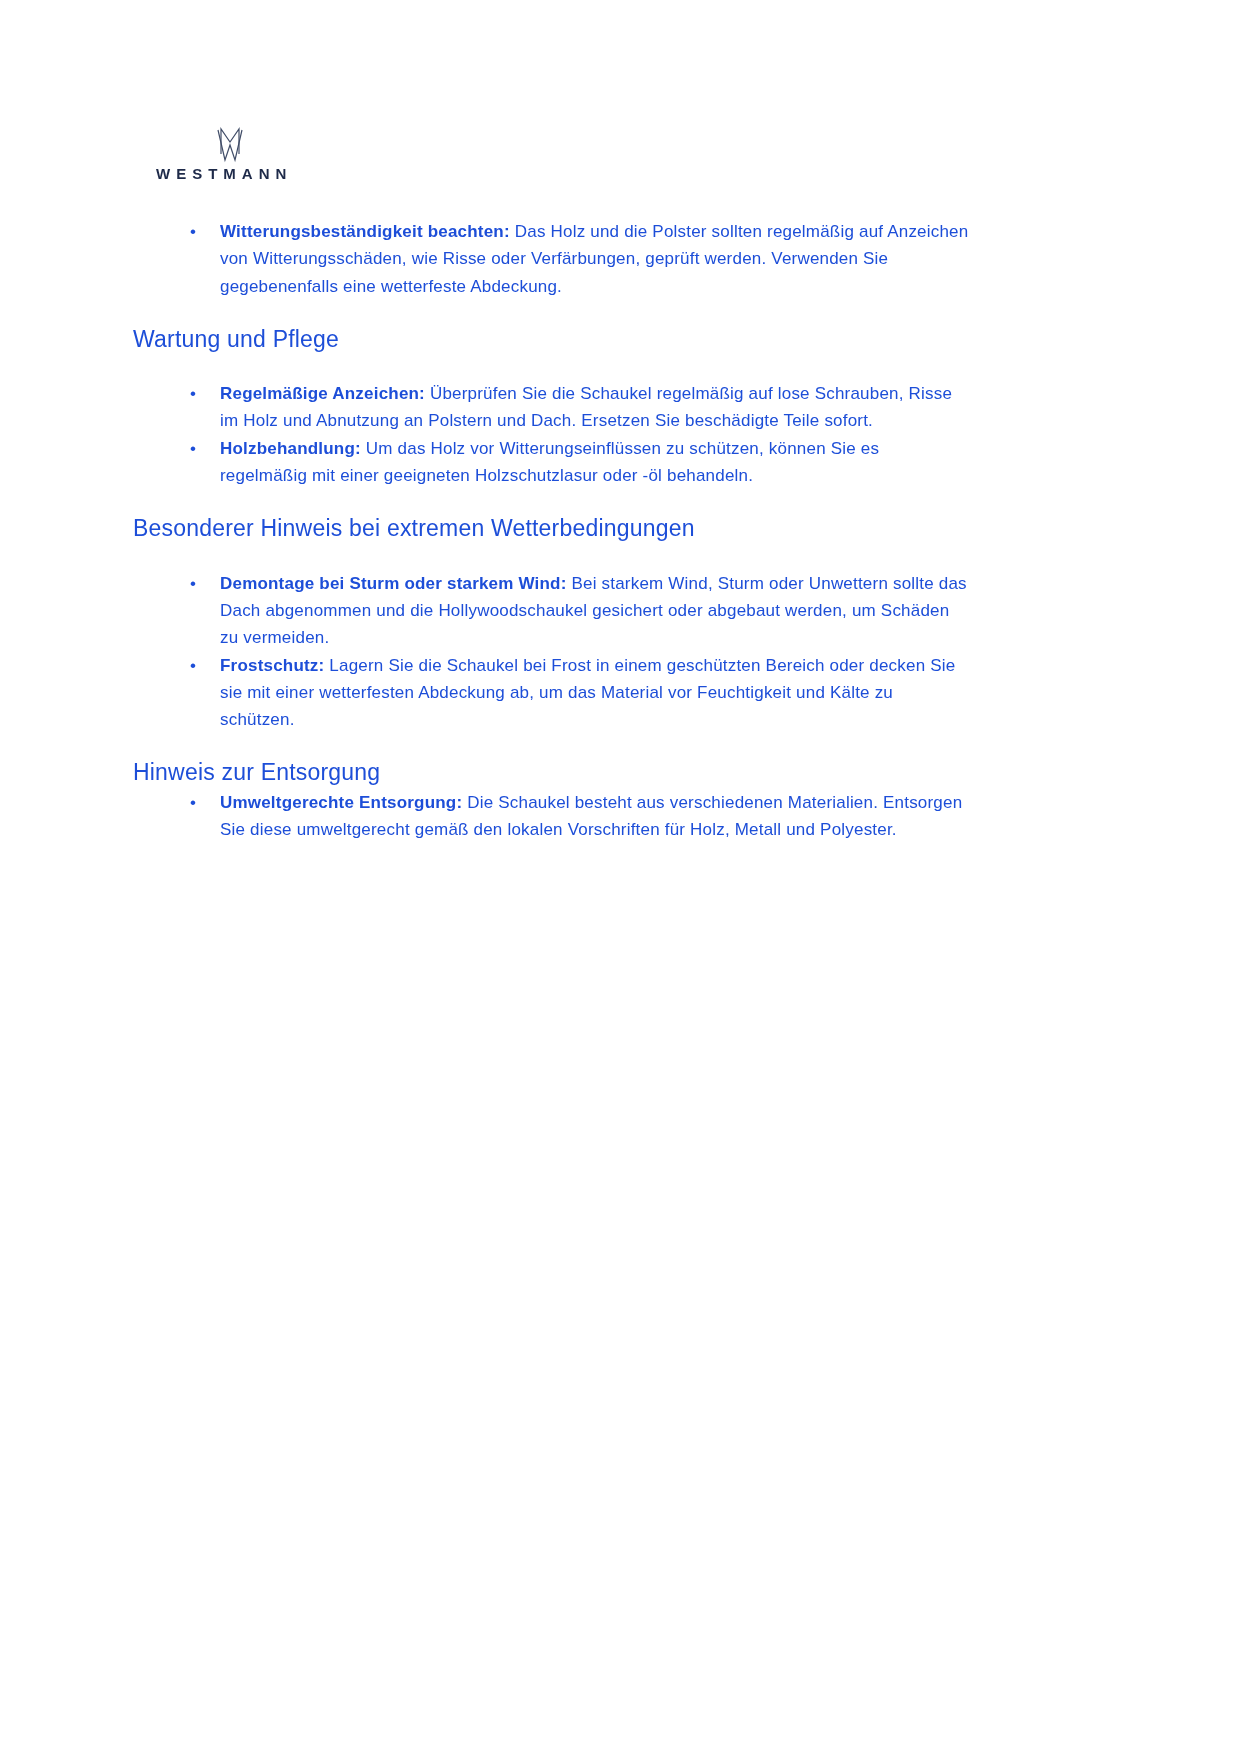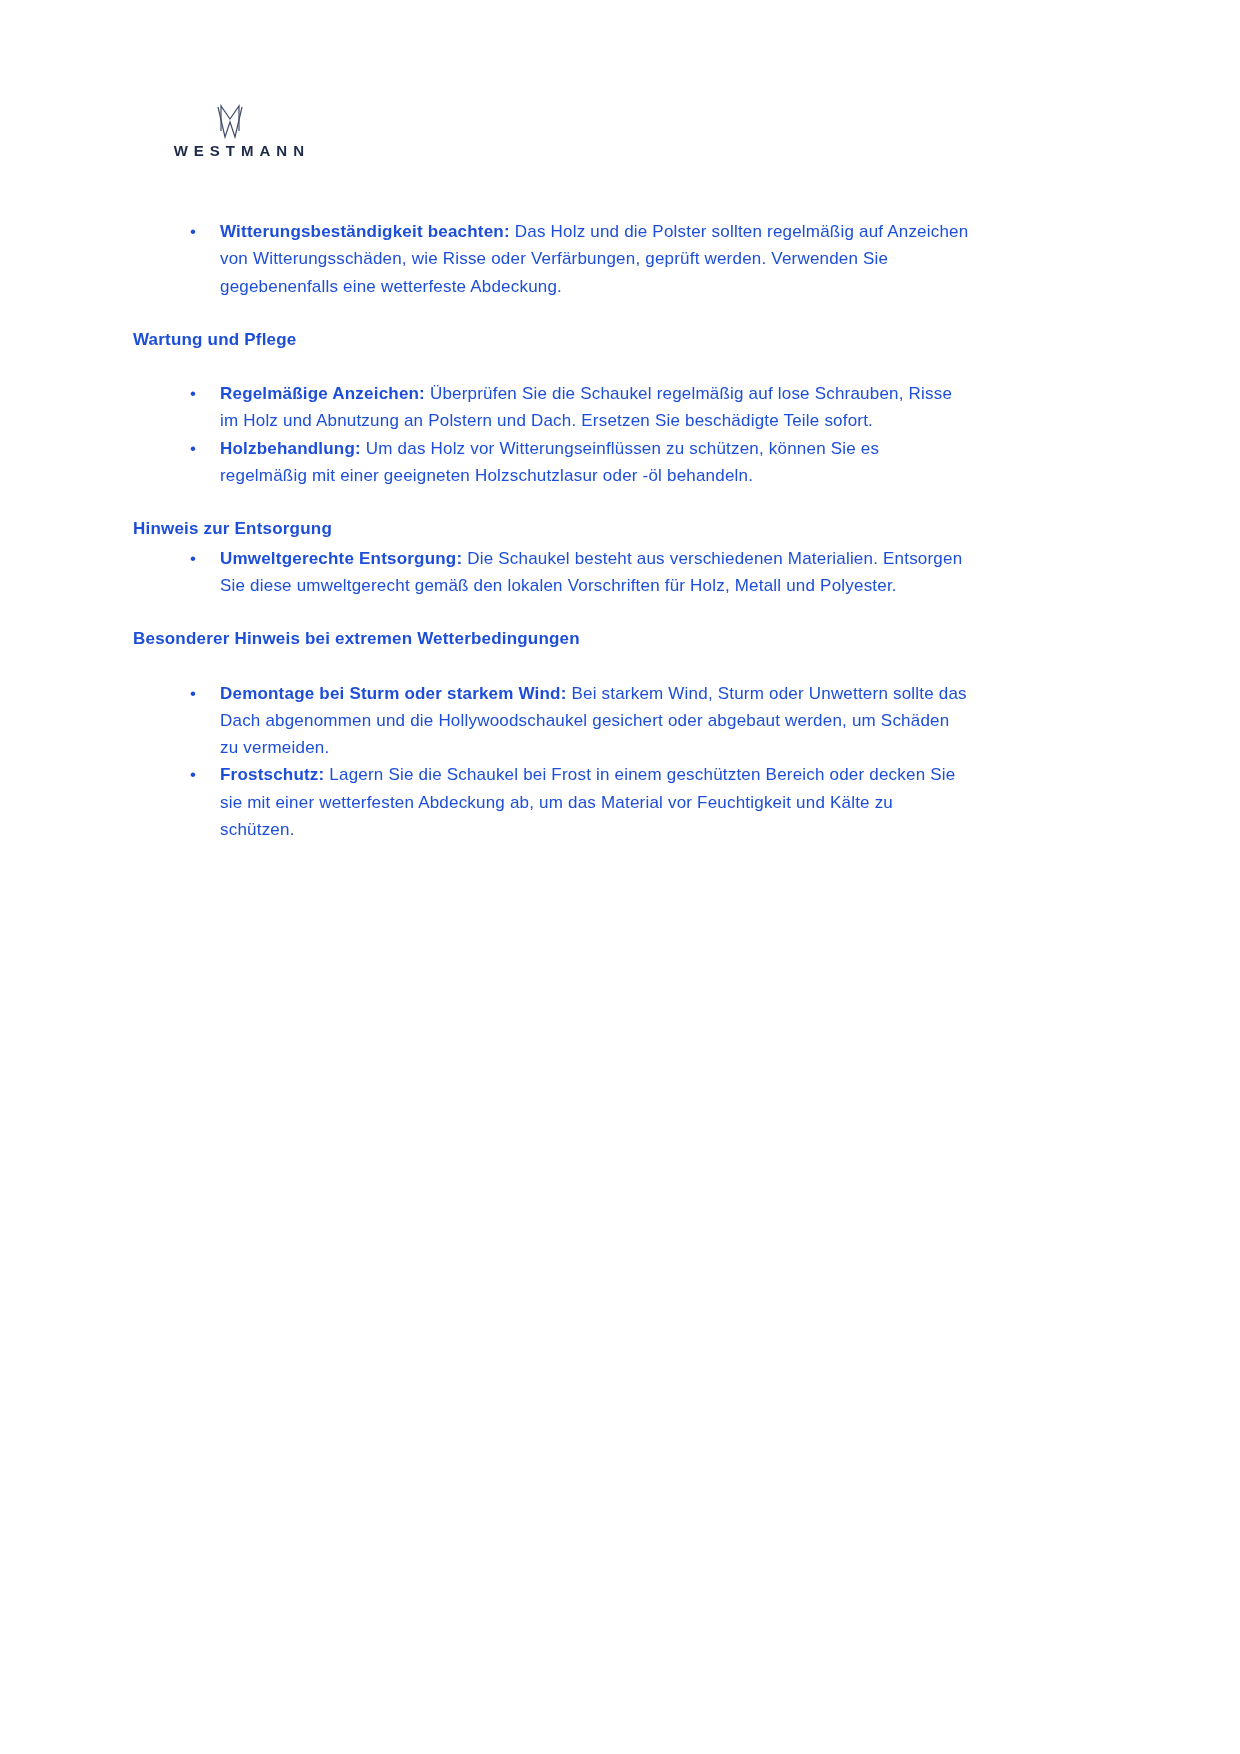--- a/index.html
+++ b/index.html
@@ -12,23 +12,23 @@
     position: relative;
     width: 1240px;
     height: 1754px;
     background: #ffffff;
     overflow: hidden;
   }
   
   .logo {
     position: absolute;
     left: 150px;
-    top: 100px;
+    top: 123px;
     width: 160px;
-    text-align: right;
+    text-align: left;
   }
   .monogram {
     display: block;
     margin: 0 auto;
     width: 30px;
     height: 42px;
   }
   .wordmark {
     margin-top: 0px;
     font-size: 15px;
@@ -41,23 +41,23 @@
   .content {
     position: absolute;
     left: 133px;
     top: 218px;
     width: 837px;
     font-size: 17px;
     line-height: 27.3px;
     letter-spacing: 0.2px;
   }
   .doc-section h2 {
-    font-size: 17px;
+    font-size: 23px;
     line-height: 27.3px;
-    font-weight: 700;
+    font-weight: 400;
     margin: 26px 0 27px 0;
   }
   .doc-section.tight h2 {
     margin-bottom: 2px;
   }
   .bullet-list {
     list-style: none;
     margin: 0;
     padding: 0;
   }
@@ -97,30 +97,30 @@
   <section class="doc-section">
     <h2 class="section-heading">Wartung und Pflege</h2>
     <ul class="bullet-list">
   <li class="bullet-item"><b class="lead">Regelmäßige Anzeichen:</b> <span class="rest">Überprüfen Sie die Schaukel regelmäßig auf lose Schrauben, Risse im Holz und Abnutzung an Polstern und Dach. Ersetzen Sie beschädigte Teile sofort.</span></li>
 
 
   <li class="bullet-item"><b class="lead">Holzbehandlung:</b> <span class="rest">Um das Holz vor Witterungseinflüssen zu schützen, können Sie es regelmäßig mit einer geeigneten Holzschutzlasur oder -öl behandeln.</span></li>
 </ul>
   </section>
 
-  <section class="doc-section tight">
-    <h2 class="section-heading">Hinweis zur Entsorgung</h2>
-    <ul class="bullet-list">
-  <li class="bullet-item"><b class="lead">Umweltgerechte Entsorgung:</b> <span class="rest">Die Schaukel besteht aus verschiedenen Materialien. Entsorgen Sie diese umweltgerecht gemäß den lokalen Vorschriften für Holz, Metall und Polyester.</span></li>
-</ul>
-  </section>
-
   <section class="doc-section">
     <h2 class="section-heading">Besonderer Hinweis bei extremen Wetterbedingungen</h2>
     <ul class="bullet-list">
   <li class="bullet-item"><b class="lead">Demontage bei Sturm oder starkem Wind:</b> <span class="rest">Bei starkem Wind, Sturm oder Unwettern sollte das Dach abgenommen und die Hollywoodschaukel gesichert oder abgebaut werden, um Schäden zu vermeiden.</span></li>
 
   <li class="bullet-item"><b class="lead">Frostschutz:</b> <span class="rest">Lagern Sie die Schaukel bei Frost in einem geschützten Bereich oder decken Sie sie mit einer wetterfesten Abdeckung ab, um das Material vor Feuchtigkeit und Kälte zu schützen.</span></li>
 </ul>
   </section>
+
+  <section class="doc-section tight">
+    <h2 class="section-heading">Hinweis zur Entsorgung</h2>
+    <ul class="bullet-list">
+  <li class="bullet-item"><b class="lead">Umweltgerechte Entsorgung:</b> <span class="rest">Die Schaukel besteht aus verschiedenen Materialien. Entsorgen Sie diese umweltgerecht gemäß den lokalen Vorschriften für Holz, Metall und Polyester.</span></li>
+</ul>
+  </section>
 </main>
 
 </div>
 
 </body></html>

